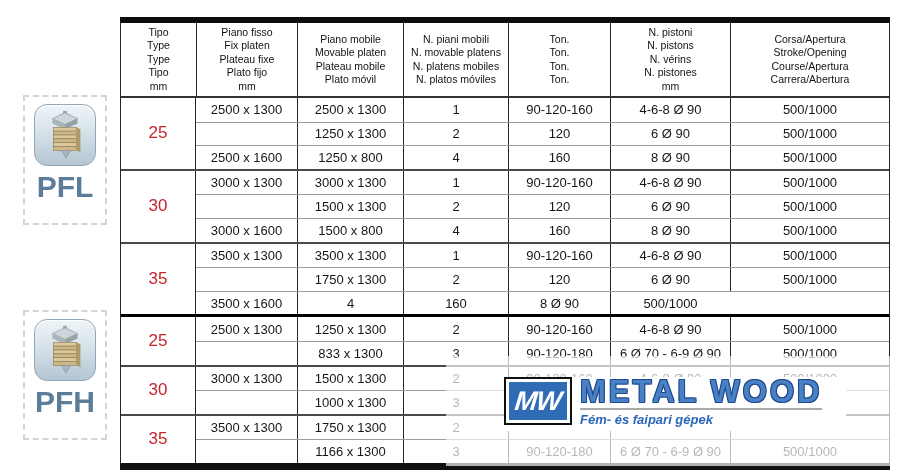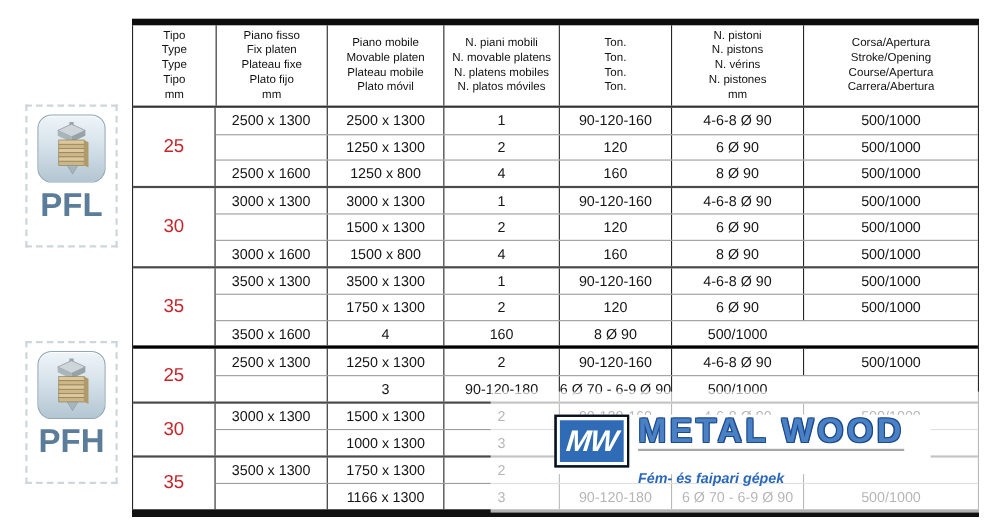--- a/index.html
+++ b/index.html
@@ -47,21 +47,21 @@
   .mw-badge{width:68px;height:48px;background:#2f6cb5;border:2px solid #101010;
             box-shadow:inset 0 0 0 3px #ffffff;display:flex;align-items:center;justify-content:center;
             flex:0 0 auto;}
   .mw-badge span{color:#fff;font-weight:900;font-style:italic;font-size:27px;letter-spacing:-1px;
                  transform:skewX(-6deg);line-height:1;}
   .logo-text{margin-left:8px;display:flex;flex-direction:column;}
   .logo-title{font-size:31px;font-weight:800;letter-spacing:3px;line-height:30px;color:#4a80c4;
               white-space:nowrap;
               text-shadow:-1px -1px 0 #1c4a8e,1px -1px 0 #1c4a8e,-1px 1px 0 #1c4a8e,1px 1px 0 #1c4a8e;}
   .logo-subtitle{font-size:13px;font-weight:700;font-style:italic;color:#2a67b8;
-                 border-top:2px solid #a9a9a9;padding-top:17px;margin-top:1px;white-space:nowrap;}
+                 border-top:2px solid #a9a9a9;padding-top:2px;margin-top:1px;white-space:nowrap;}
 </style>
 </head>
 <body>
 
 <div class="page">
 
   <div class="prod-card pfl">
     <div class="prod-icon">
       <svg width="54" height="54" viewBox="0 0 56 56">
         <rect x="26" y="3" width="4" height="4" fill="#9aa4ab"></rect>
@@ -251,20 +251,21 @@
                 <div class="row">
                   <div class="cell">2500 x 1300</div>
                   <div class="cell">1250 x 1300</div>
                   <div class="cell">2</div>
                   <div class="cell">90-120-160</div>
                   <div class="cell">4-6-8 Ø 90</div>
                   <div class="cell">500/1000</div>
                 </div>
                 <div class="row">
                   <div class="cell"></div>
+                  <div class="cell">833 x 1300</div>
                   <div class="cell">3</div>
                   <div class="cell">90-120-180</div>
                   <div class="cell">6 Ø 70 - 6-9 Ø 90</div>
                   <div class="cell">500/1000</div>
                 </div>
               </div>
             </div>
             <div class="group">
               <div class="tipo-cell">30</div>
               <div class="rows">

